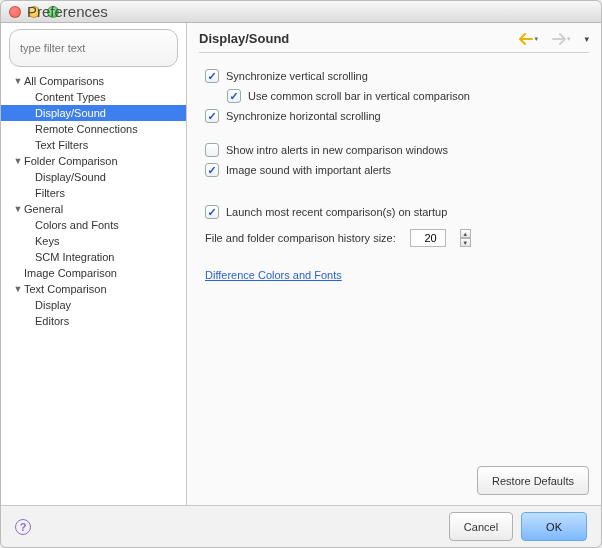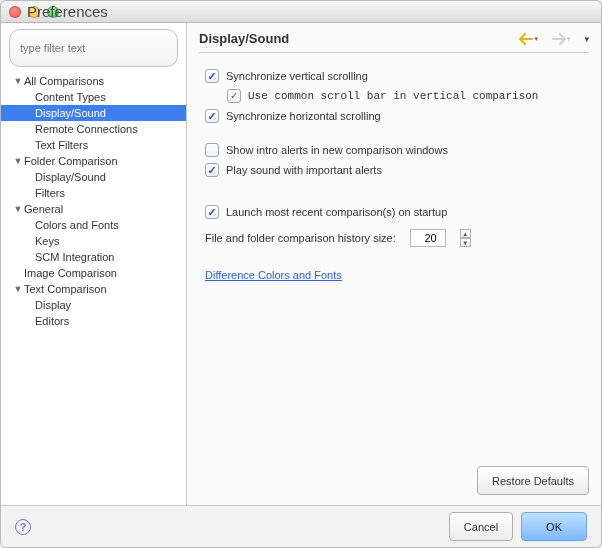--- a/index.html
+++ b/index.html
@@ -50,21 +50,21 @@
   .lvl2 { padding-left: 34px; }
   .main { flex: 1; background: #fafafa; display: flex; flex-direction: column; min-width: 0; }
   .main-header { display: flex; align-items: center; justify-content: space-between; padding: 8px 12px 4px 12px; }
   .main-header h1 { font-size: 13px; font-weight: bold; margin: 0; color: #333; }
   .nav-arrows { display: flex; gap: 14px; align-items: center; }
   .arrow-btn { display: flex; align-items: center; gap: 1px; }
   .caret-sm { font-size: 7px; color: #666; }
   .sep { height: 1px; background: #d0d0d0; margin: 2px 12px 0 12px; }
   .content { flex: 1; padding: 16px 18px 8px 18px; overflow: auto; }
   .cb-row { display: flex; align-items: center; margin-bottom: 6px; gap: 7px; }
-  .cb-row.indent { margin-left: 22px; font-family: Liberation Mono, monospace; }
+  .cb-row.indent { margin-left: 22px; }
   .cb {
     width: 14px; height: 14px; border: 1px solid #9aa; border-radius: 3px;
     background: linear-gradient(#fff,#eef1f4); display: inline-flex; align-items: center; justify-content: center;
     font-size: 11px; color: #2458d6; font-weight: bold; line-height: 1;
   }
   .cb.checked::after { content: "✓"; }
   .gap-sm { height: 14px; }
   .gap-md { height: 22px; }
   .history-row { display: flex; align-items: center; gap: 14px; margin-top: 10px; }
   .num-input {
@@ -201,21 +201,21 @@
       </div>
 
       <div class="gap-sm"></div>
 
       <div class="cb-row">
         <span class="cb"></span>
         <span>Show intro alerts in new comparison windows</span>
       </div>
       <div class="cb-row">
         <span class="cb checked"></span>
-        <span>Play sound with important alerts</span>
+        <span>Image sound with important alerts</span>
       </div>
 
       <div class="gap-md"></div>
 
       <div class="cb-row">
         <span class="cb checked"></span>
         <span>Launch most recent comparison(s) on startup</span>
       </div>
       <div class="history-row">
         <span>File and folder comparison history size:</span>

